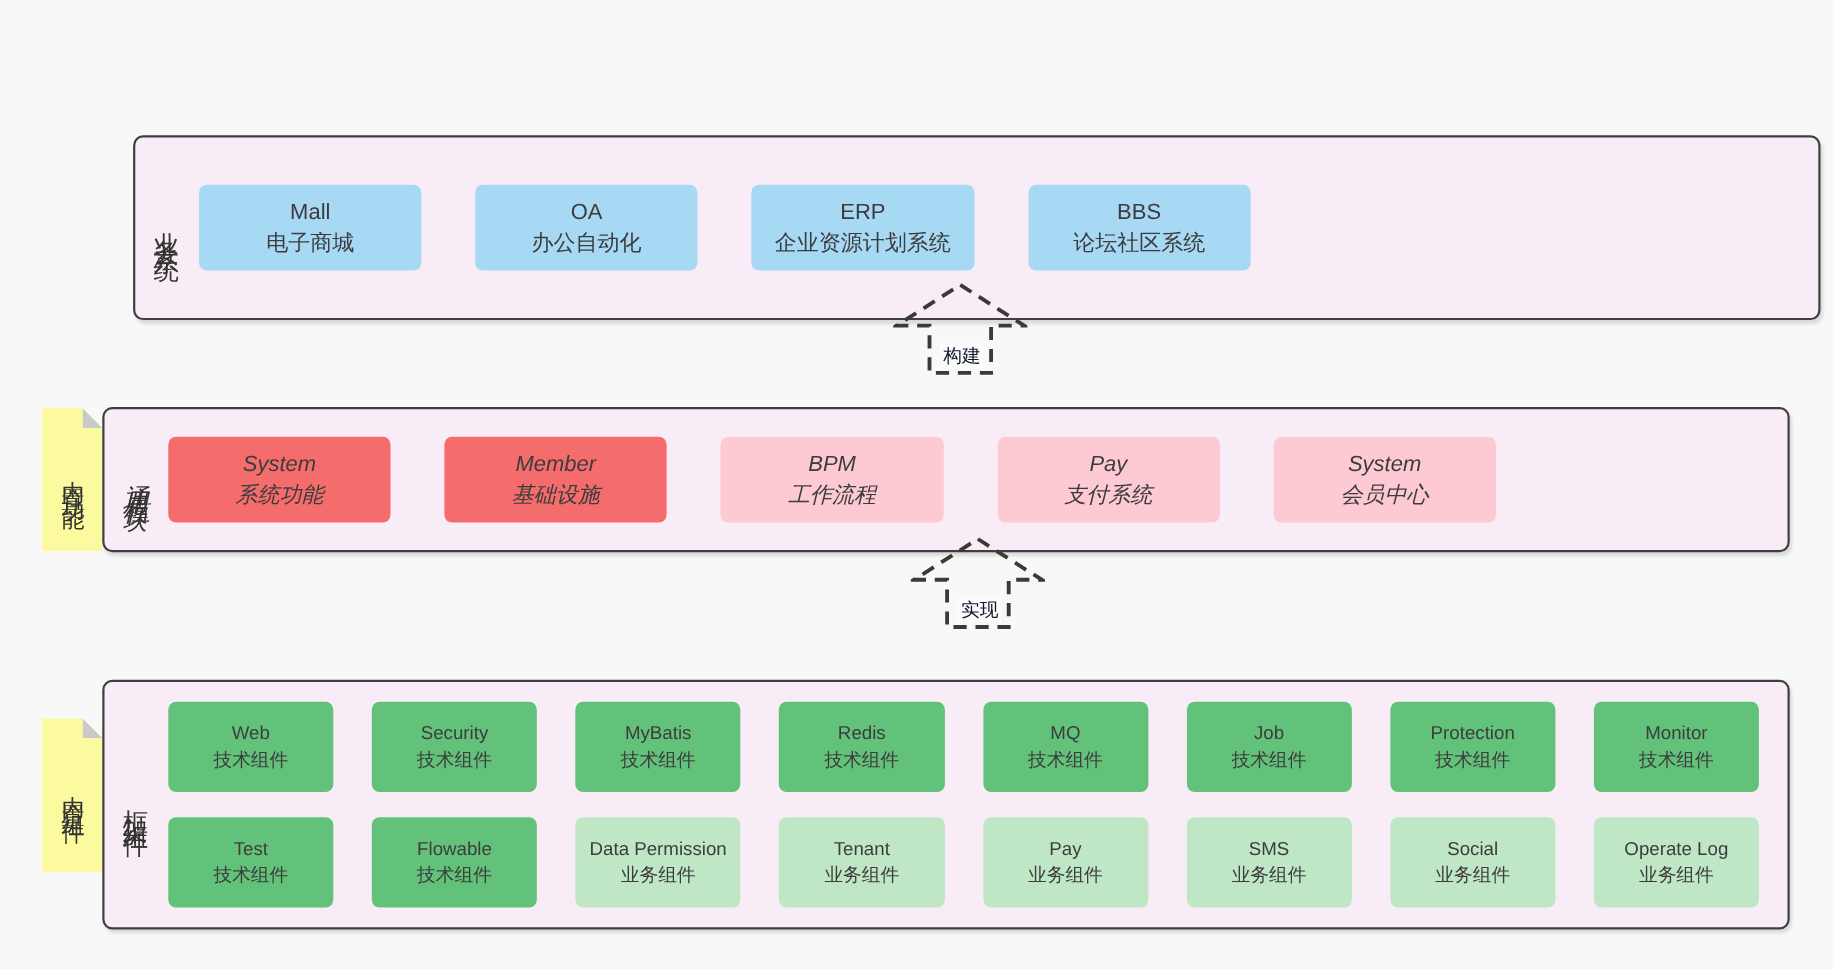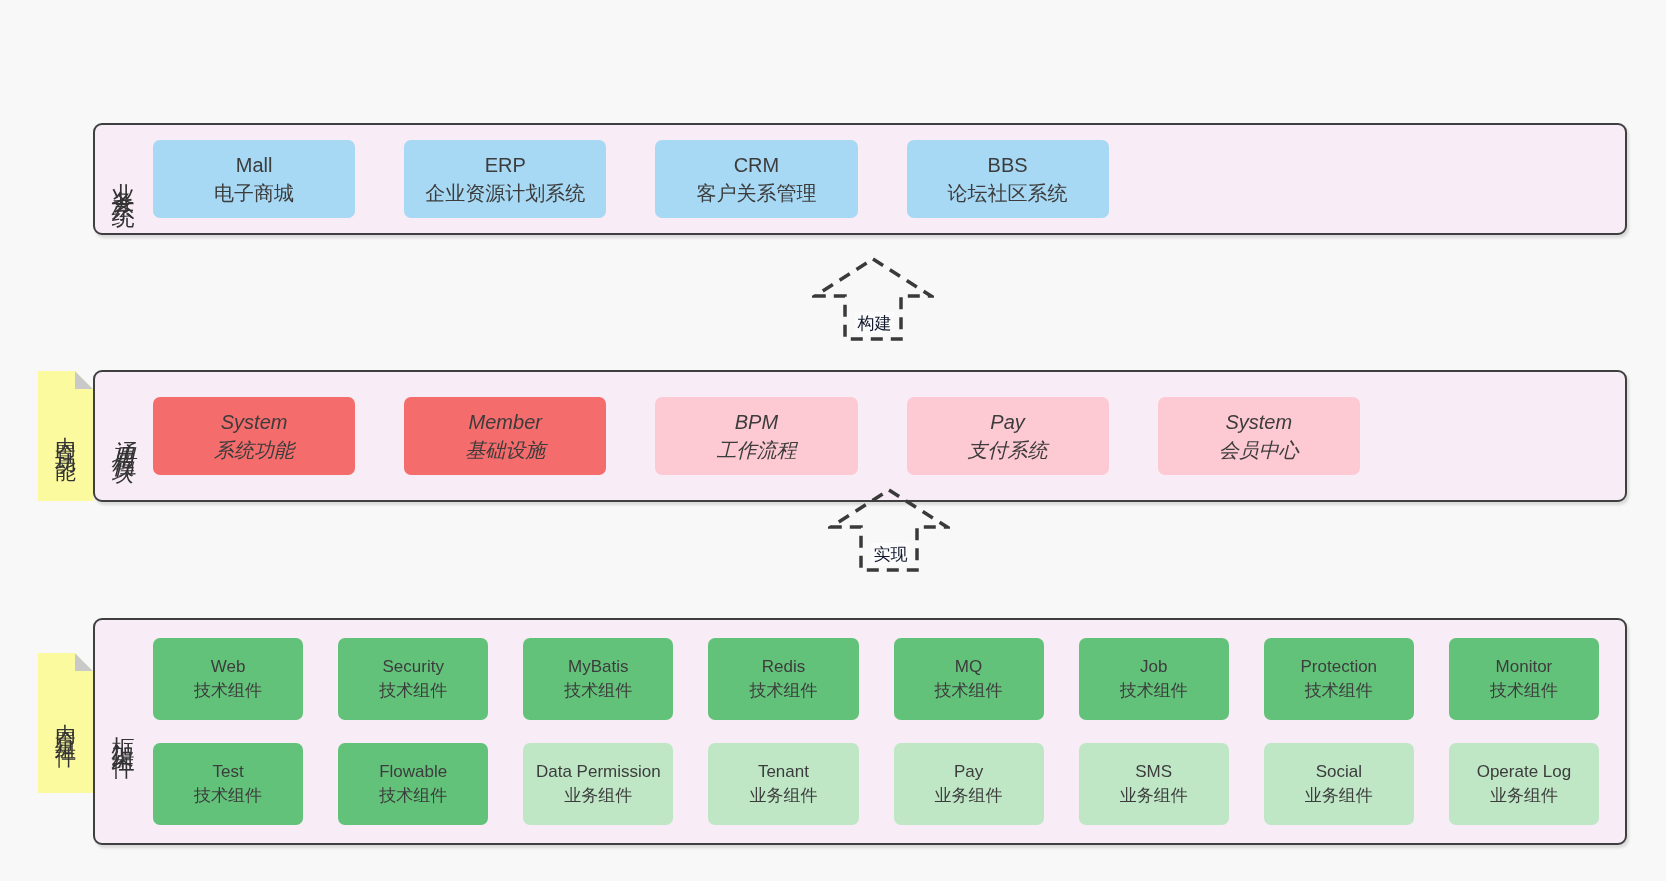--- a/index.html
+++ b/index.html
@@ -7,21 +7,21 @@
     width:1666px;height:881px;position:relative;overflow:hidden;
     background:#f8f8f8;color:#3c3c3c;
     font-family:"Liberation Sans","DejaVu Sans",sans-serif;
   }
   .layer{
     position:absolute;left:93px;width:1534px;box-sizing:border-box;
     background:#f8edf6;border:2px solid #3f3f3f;border-radius:9px;
     box-shadow:2px 3px 3px rgba(0,0,0,.12);
     display:flex;
   }
-  #layer-business{top:123px;height:112px;}
+  #layer-business{top:123px;height:168px;margin-left:28px;}
   #layer-modules{top:370px;height:132px;font-style:italic;}
   #layer-components{top:618px;height:227px;}
   .side-label{
     width:58px;flex:0 0 58px;display:flex;align-items:center;justify-content:center;
     writing-mode:vertical-rl;text-orientation:upright;
     font-size:23px;letter-spacing:7px;color:#333;
   }
   .boxes-6{
     flex:1;display:grid;grid-template-columns:repeat(6,1fr);
     column-gap:49px;margin-right:14px;align-content:center;
@@ -69,26 +69,26 @@
 <body>
 
 <div class="layer" id="layer-business">
   <div class="side-label">业务系统</div>
   <div class="boxes-6">
     <div class="box blue">
       <div>Mall</div>
       <div>电子商城</div>
     </div>
     <div class="box blue">
+      <div>OA</div>
+      <div>办公自动化</div>
+    </div>
+    <div class="box blue">
       <div>ERP</div>
       <div>企业资源计划系统</div>
-    </div>
-    <div class="box blue">
-      <div>CRM</div>
-      <div>客户关系管理</div>
     </div>
     <div class="box blue">
       <div>BBS</div>
       <div>论坛社区系统</div>
     </div>
   </div>
 </div>
 
 <div class="arrow" id="arrow-build">
   <svg viewBox="0 0 122 86">

